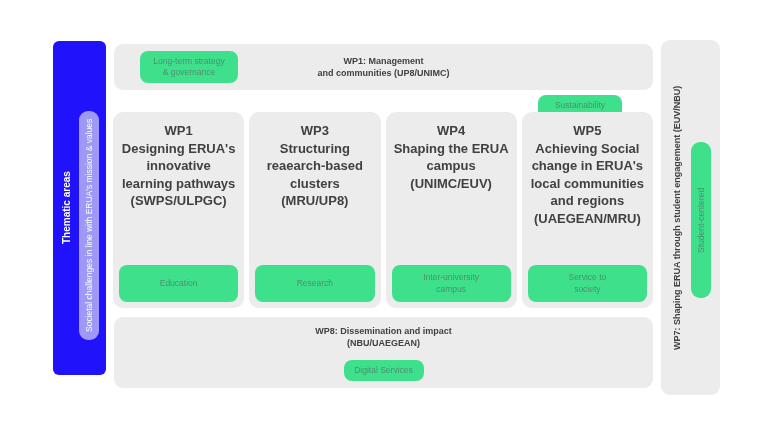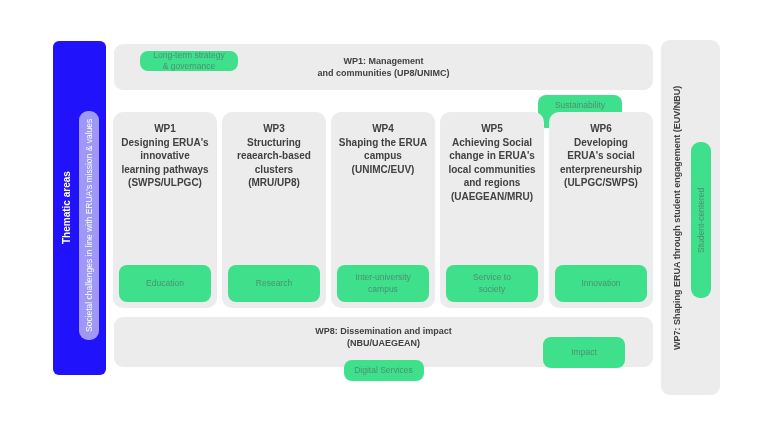--- a/index.html
+++ b/index.html
@@ -23,32 +23,32 @@
   .panel{position:absolute;background:var(--panel-gray);border-radius:9px;}
   .badge{background:var(--green);border-radius:8px;color:var(--badge-text);
     display:flex;align-items:center;justify-content:center;text-align:center;
     white-space:pre-line;font-size:8.5px;line-height:1.3;}
   .panel-title{color:var(--title-text);font-weight:bold;font-size:9px;line-height:1.35;
     text-align:center;white-space:pre-line;}
 
   
   .top-panel{left:114px;top:44px;width:539px;height:46px;}
   .top-panel .panel-title{position:absolute;left:120px;right:120px;top:50%;transform:translateY(-50%);}
-  .top-badge-left{position:absolute;left:26px;top:7px;width:98px;height:20px;}
+  .top-badge-left{position:absolute;left:26px;top:7px;width:98px;height:32px;}
   .top-badge-right{position:absolute;right:31px;top:7px;width:84px;height:33px;margin-top:44px;}
 
   
   .columns{position:absolute;left:113px;top:112px;width:540px;height:196px;display:flex;gap:5px;}
   .col{flex:1;position:relative;background:var(--panel-gray);border-radius:10px;}
-  .col-title{padding:10px 3px 0;color:var(--title-text);font-weight:bold;font-size:10px;line-height:1.35;
+  .col-title{padding:10px 3px 0;color:var(--title-text);font-weight:bold;font-size:13px;line-height:1.35;
     text-align:center;white-space:pre-line;}
   .col-badge{position:absolute;left:6px;right:6px;bottom:6px;height:37px;}
 
   
-  .bottom-panel{left:114px;top:317px;width:539px;height:50px;}
+  .bottom-panel{left:114px;top:317px;width:539px;height:71px;}
   .bottom-panel .panel-title{position:absolute;left:120px;right:120px;top:8px;}
   .bottom-badge-left{position:absolute;left:24px;top:16px;width:100px;height:30px;}
   .bottom-badge-center{position:absolute;left:50%;transform:translateX(-50%);top:43px;width:80px;height:21px;}
   .bottom-badge-right{position:absolute;left:429px;top:20px;width:82px;height:31px;}
 
   
   .right-bar{left:661px;top:40px;width:59px;height:355px;}
   .right-title{position:absolute;left:0;top:0;width:33px;height:100%;text-align:center;line-height:33px;
     color:var(--title-text);font-weight:bold;font-size:9px;}
   .right-badge{position:absolute;left:30px;top:102px;width:20px;height:156px;background:var(--green);border-radius:9px;}
@@ -103,35 +103,26 @@
     <div class="col">
       <div class="col-title">WP5
 Achieving Social
 change in ERUA's
 local communities
 and regions
 (UAEGEAN/MRU)</div>
       <div class="badge col-badge">Service to
 society</div>
     </div>
-    <div class="col">
-      <div class="col-title">WP6
-Developing
-ERUA's social
-enterpreneurship
-(ULPGC/SWPS)</div>
-      <div class="badge col-badge">Innovation</div>
-    </div>
   </div>
 
   <div class="panel bottom-panel">
     <div class="panel-title">WP8: Dissemination and impact
 (NBU/UAEGEAN)</div>
     <div class="badge bottom-badge-center">Digital Services</div>
-    <div class="badge bottom-badge-right">Impact</div>
   </div>
 
   <div class="panel right-bar">
     <div class="vtext right-title">WP7: Shaping ERUA through student engagement (EUV/NBU)</div>
     <div class="right-badge">
       <div class="vtext">Student-centered</div>
     </div>
   </div>
 
 </div>

